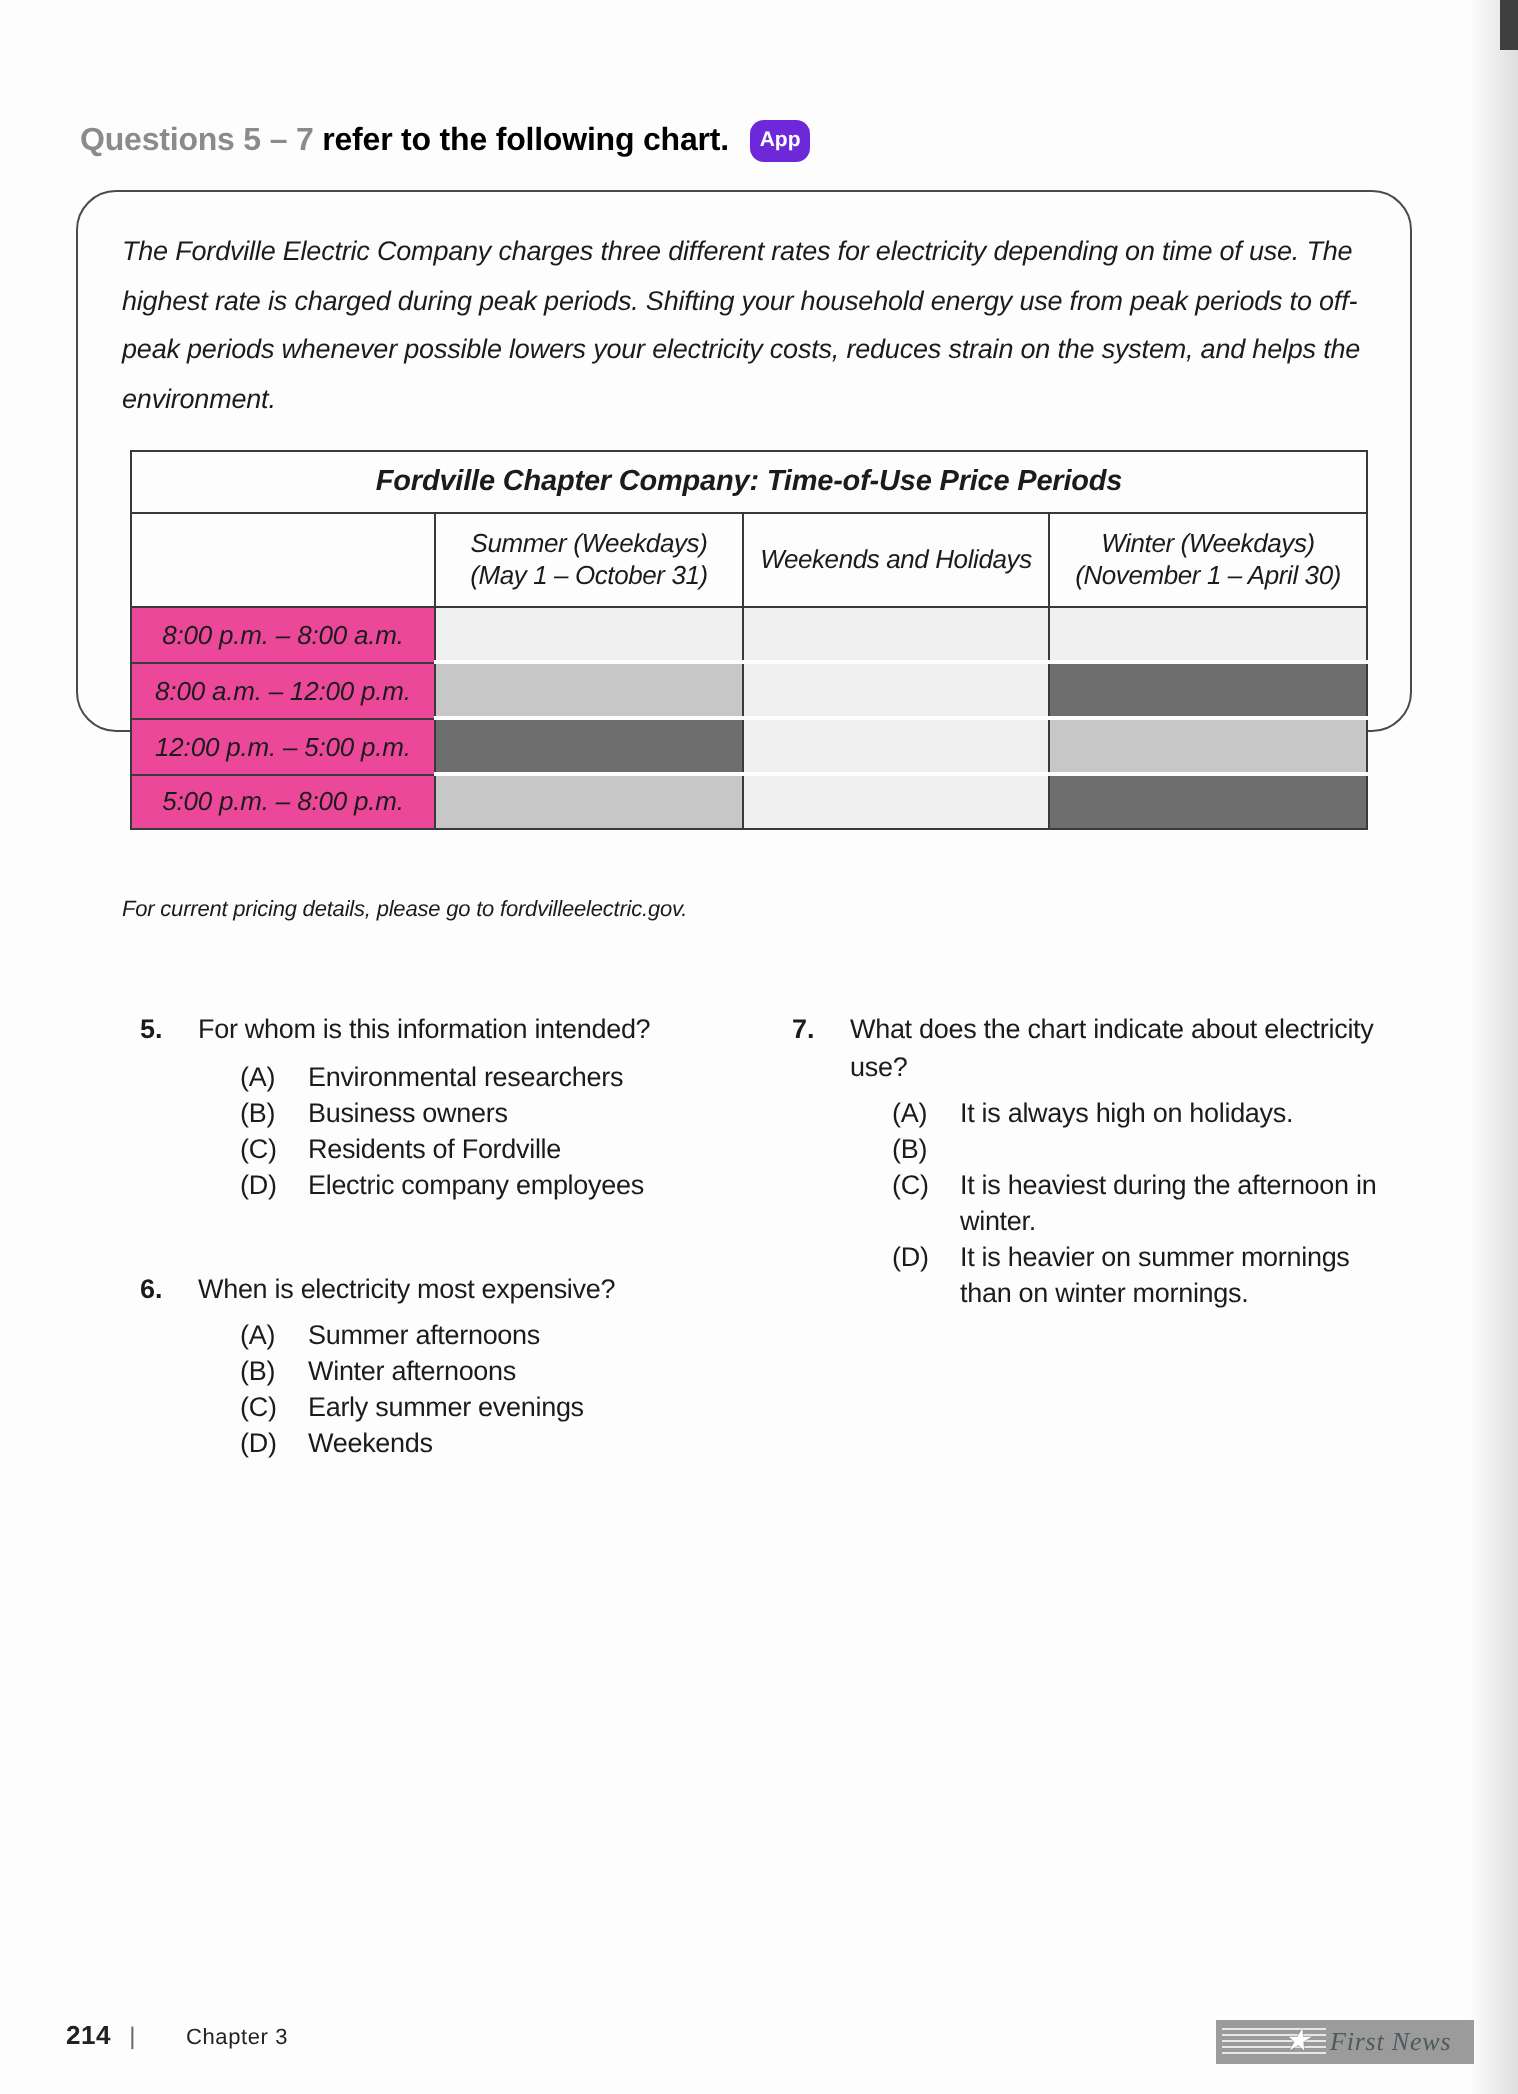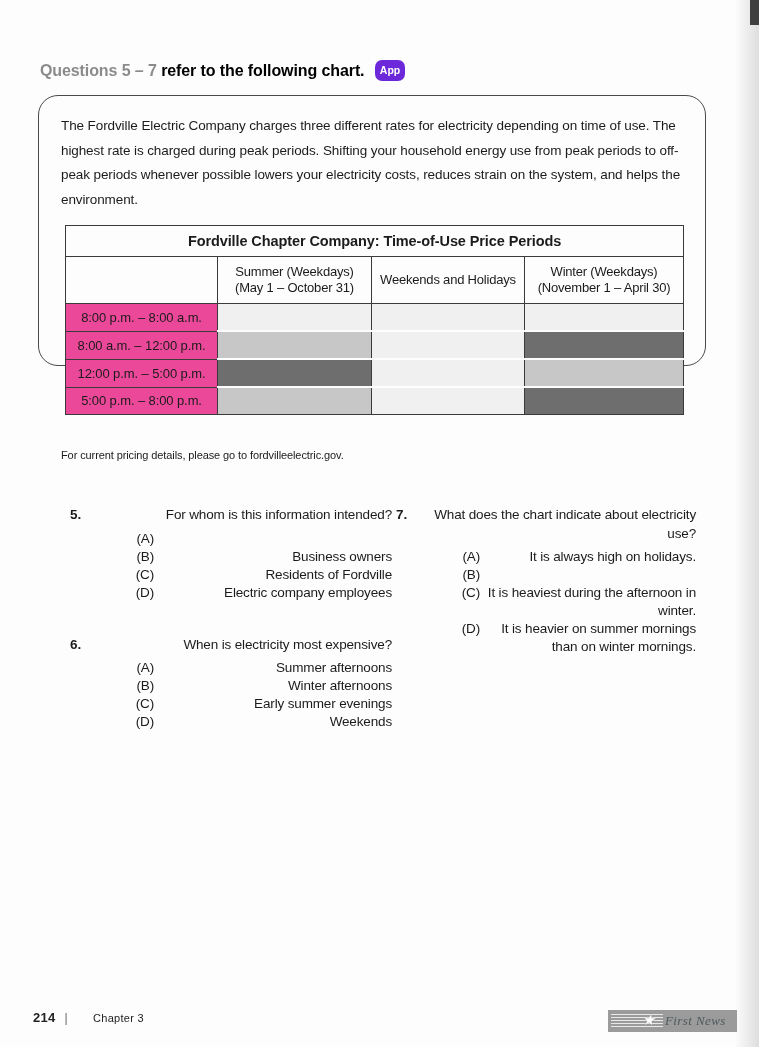--- a/index.html
+++ b/index.html
@@ -17,21 +17,21 @@
 
   
   .qheader { position:absolute; left:40px; top:60px; font-size:16px; font-weight:bold; letter-spacing:-0.1px; }
   .qheader .range { color:#8b8b8b; }
   .qheader .rest { color:#000000; }
   .app-badge { display:inline-block; background:#6d28d9; color:#fff; font-size:10.5px; font-weight:bold;
     padding:4px 5px 5px 5px; border-radius:7px; vertical-align:2px; margin-left:6px; letter-spacing:0; }
 
   
   .chart-box { position:absolute; left:38px; top:95px; width:668px; height:271px; box-sizing:border-box;
-    border:1.5px solid #4a4a4a; border-radius:20px; padding:18px 22px; background:transparent; }
+    border:1.5px solid #4a4a4a; border-radius:20px; padding:18px 22px; background:transparent;font-style:italic; }
   .intro { font-size:13.5px; line-height:24.5px; letter-spacing:-0.1px; width:630px; }
 
   
   .tou-table { border-collapse:collapse; margin:13px 0 0 4px; table-layout:fixed; width:618px;
     border:1.5px solid #3a3a3a; }
   .tou-table td { border:1px solid #3a3a3a; padding:0; }
   .title-row td { height:30px; text-align:center; font-weight:bold; font-size:14.5px; letter-spacing:-0.1px; }
   .head-row td { height:46px; text-align:center; font-size:13px; line-height:16.5px; letter-spacing:-0.2px; }
   .data-row td { height:26px; }
   .data-row td.label-col { text-align:center; font-size:13px; letter-spacing:-0.1px; background:#ec4899; }
@@ -53,21 +53,21 @@
 
   .pricing-note { margin-top:34px; font-size:11px; letter-spacing:-0.1px; }
 
   
   .questions { position:absolute; left:70px; top:506px; width:636px; display:flex; }
   .q-col.left { width:322px; }
   .q-col.right { width:300px; margin-left:4px; }
   .question { display:flex; }
   .q-gap { margin-top:34px; }
   .q-num { width:29px; flex-shrink:0; font-weight:bold; font-size:13.5px; line-height:18.5px; }
-  .q-body { flex:1;text-align:right; }
+  .q-body { flex:1; }
   .q-text { font-size:13.5px; line-height:18.5px; letter-spacing:-0.15px; }
   .choices { margin-top:5px; padding-left:21px; }
   .choice { display:flex; font-size:13.5px; line-height:18px; letter-spacing:-0.15px; }
   .choice-letter { width:34px; flex-shrink:0; }
   .choice-text { flex:1; }
 
   
   .page-footer { position:absolute; left:33px; top:1010px; font-size:13px; letter-spacing:0.3px; color:#222; }
   .page-footer .num { font-weight:bold; }
   .page-footer .sep { color:#666; margin:0 9px; font-size:12px; }
@@ -156,20 +156,21 @@
 <div class="questions">
   <div class="q-col left">
 
     <div class="question">
       <div class="q-num">5.</div>
       <div class="q-body">
         <div class="q-text">For whom is this information intended?</div>
         <div class="choices">
           <div class="choice">
             <div class="choice-letter">(A)</div>
+            <div class="choice-text">Environmental researchers</div>
           </div>
           <div class="choice">
             <div class="choice-letter">(B)</div>
             <div class="choice-text">Business owners</div>
           </div>
           <div class="choice">
             <div class="choice-letter">(C)</div>
             <div class="choice-text">Residents of Fordville</div>
           </div>
           <div class="choice">

